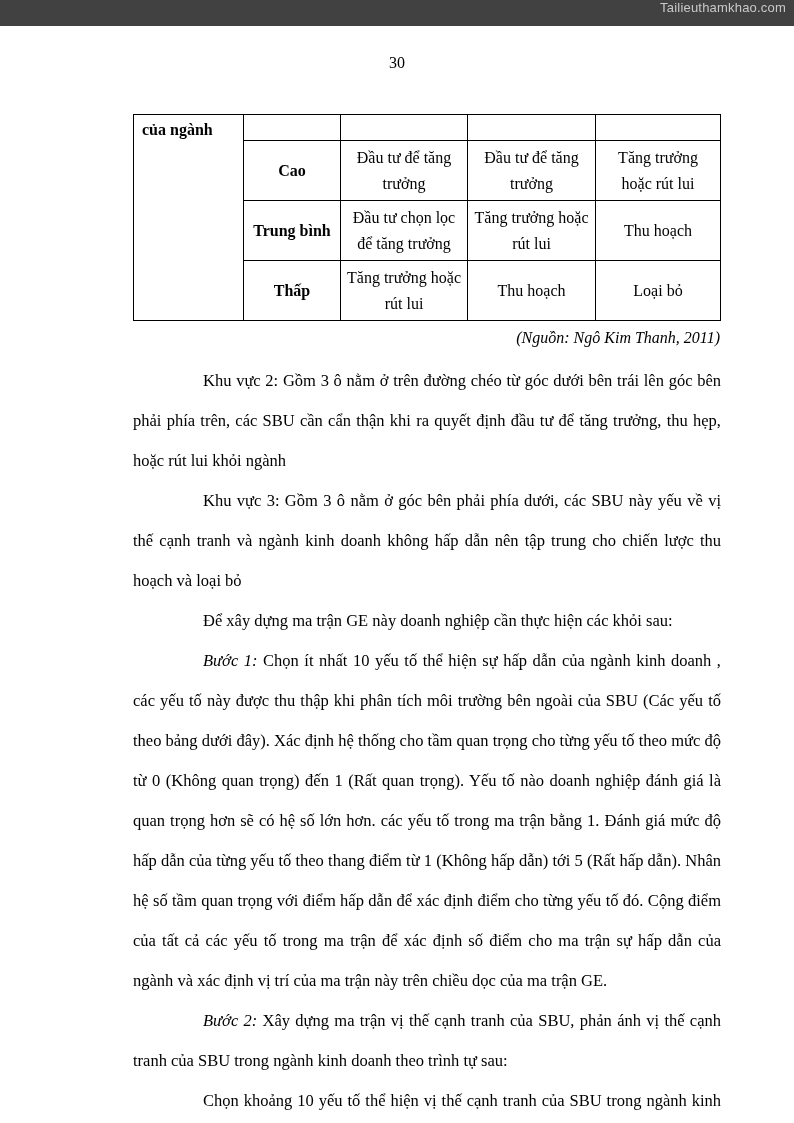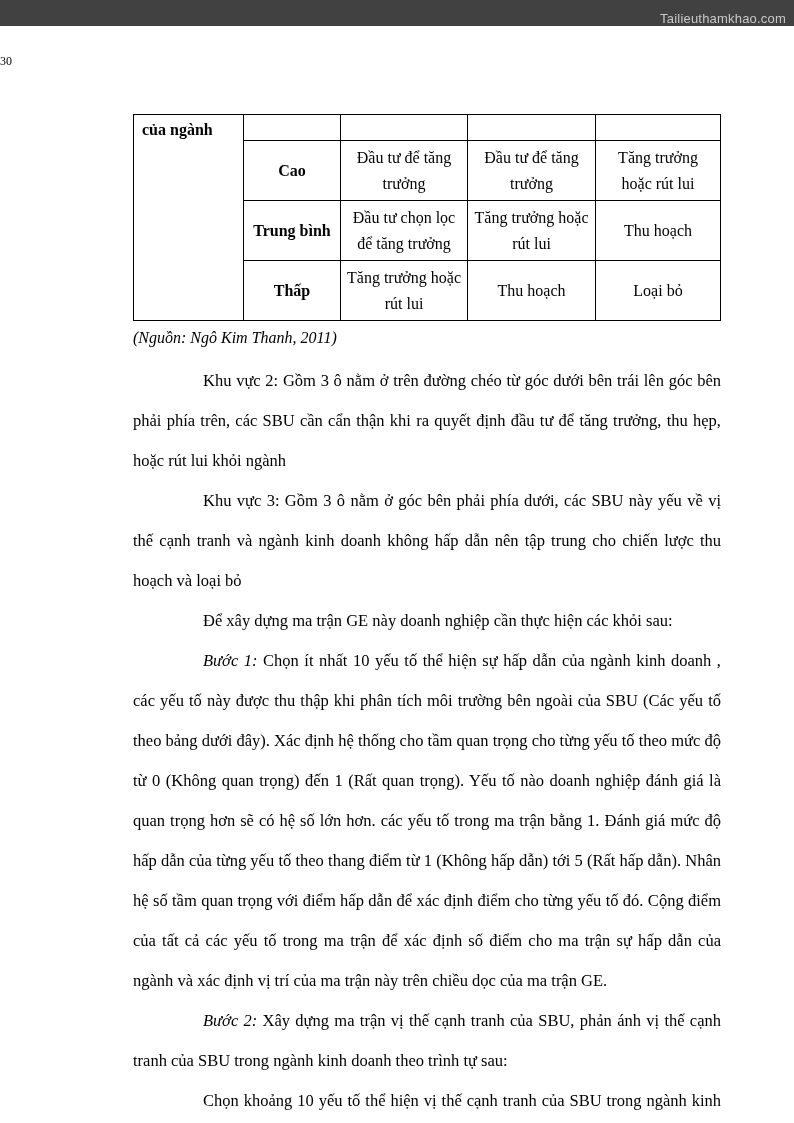--- a/index.html
+++ b/index.html
@@ -14,35 +14,36 @@
     color: #000;
     overflow: hidden;
   }
   .top-strip {
     position: absolute;
     top: 0; left: 0;
     width: 100%;
     height: 26px;
     background: #414141;
     display: flex;
-    align-items: flex-end;
+    align-items: flex-start;
     justify-content: flex-end;
     padding-right: 8px;
   }
   .watermark {
     font-family: "Liberation Sans", sans-serif;
     font-size: 13px;
     color: #c9c9c9;
     letter-spacing: 0.2px;
   }
   .page-number {
     position: absolute;
     top: 54px; left: 0;
     width: 100%;
-    font-size: 12px;
+    text-align: center;
+    font-size: 16px;
   }
   .doc-table {
     position: absolute;
     top: 114px;
     left: 133px;
     width: 587px;
     border-collapse: collapse;
     table-layout: fixed;
     font-size: 16px;
   }
@@ -60,20 +61,21 @@
     text-align: left !important;
     font-weight: bold;
     padding: 2px 8px !important;
   }
   .row-label { font-weight: bold; margin-top: 8px; }
   .source {
     position: absolute;
     top: 329px;
     left: 133px;
     width: 587px;
+    text-align: right;
     font-style: italic;
     font-size: 16px;
   }
   .body-text {
     position: absolute;
     top: 361px;
     left: 133px;
     width: 588px;
     font-size: 16.5px;
     line-height: 40px;

